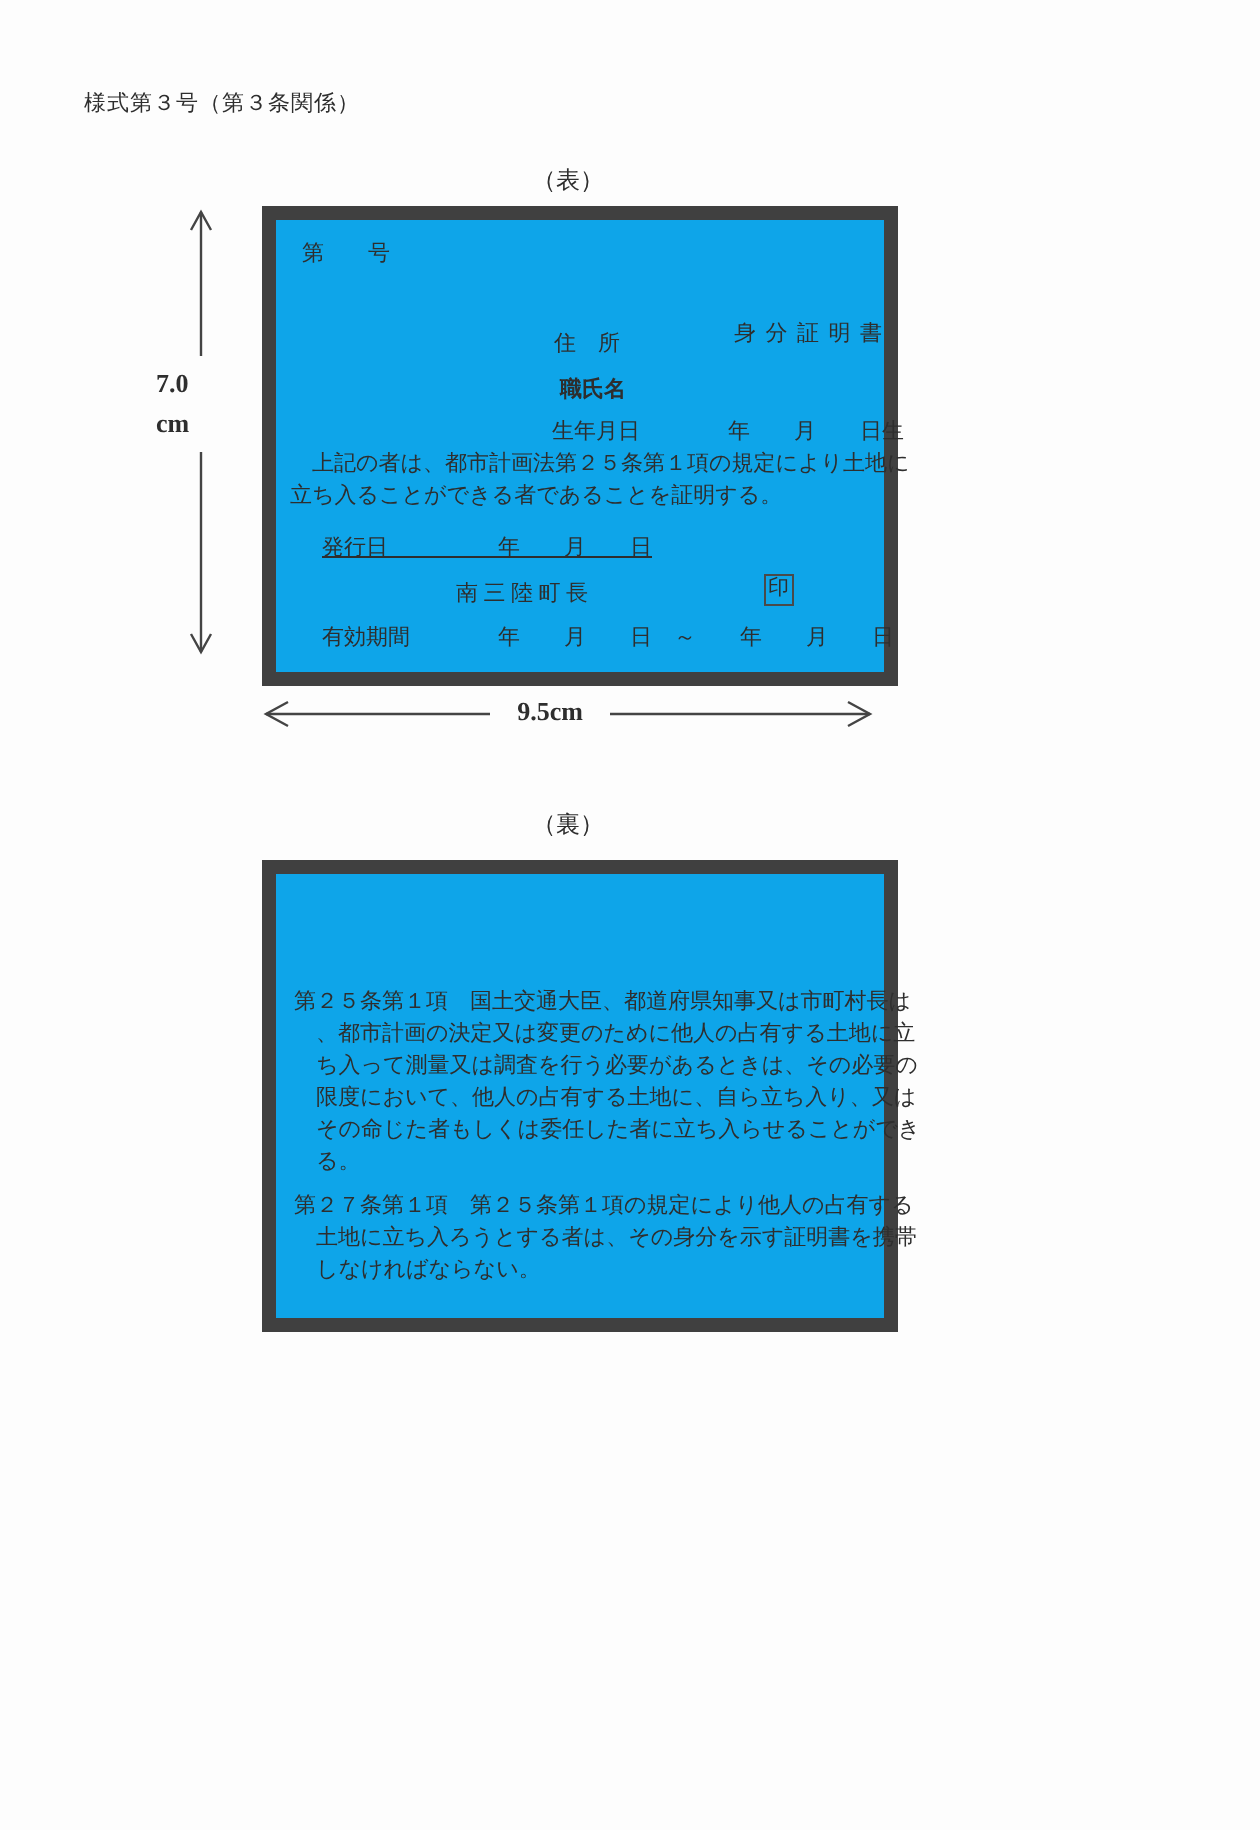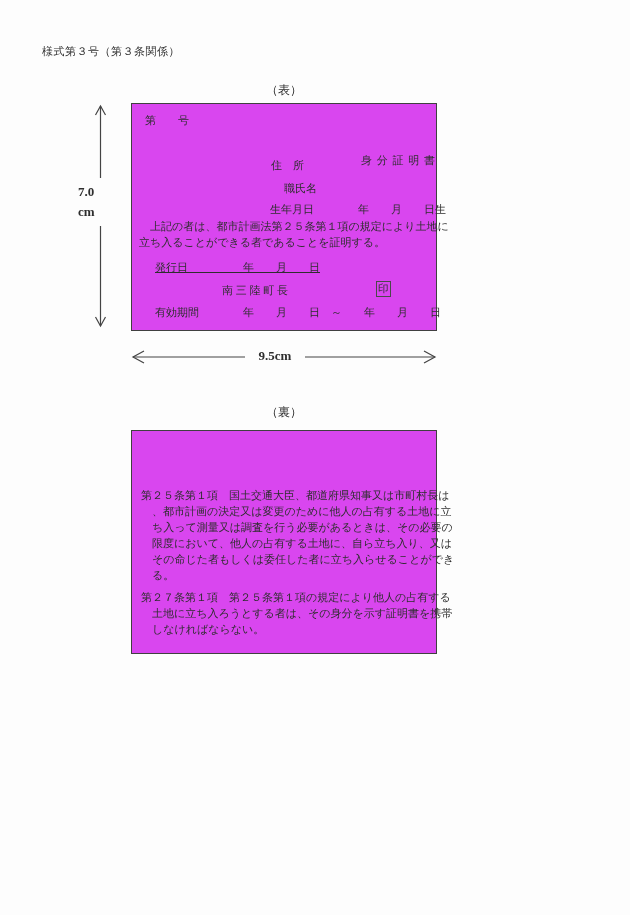--- a/index.html
+++ b/index.html
@@ -25,32 +25,32 @@
     width: 40px;
     text-align: center;
   }
   .front-side-label { left: 264px; top: 82px; }
   .back-side-label  { left: 264px; top: 404px; }
 
   .card {
     position: absolute;
     left: 131px;
     width: 304px;
-    border: 1px solid #404040;
-    background: #d946ef;
+    border: 7px solid #404040;
+    background: #0ea5e9;
     font-size: 11px;
   }
   .front-card { top: 103px; height: 226px; }
   .back-card  { top: 430px; height: 222px; }
   .card > div { position: absolute; white-space: nowrap; }
 
   .doc-number { left: 13px; top: 9px; }
   .card-title { left: 0; right: 0; top: 29px; text-align: right; letter-spacing: 1px; white-space: nowrap; margin-top: 20px; }
   .addr  { left: 139px; top: 54px; }
-  .nm    { left: 152px; top: 77px; }
+  .nm    { left: 142px; top: 77px; font-weight: bold; }
   .birth { left: 138px; top: 98px; }
   .stmt  { left: 7px; top: 114px; width: 293px; line-height: 16px; white-space: normal !important; }
   .stmt div { white-space: nowrap; }
   .issue { left: 23px; top: 156px; text-decoration: underline; }
   .mayor-row { left: 0; top: 177px; width: 100%; height: 18px; }
   .mayor { position: absolute; left: 90px; top: 2px; white-space: nowrap; text-align: center; }
   .seal {
     position: absolute; left: 244px; top: 0;
     border: 1px solid #4a4a4a;
     padding: 0 1px;

